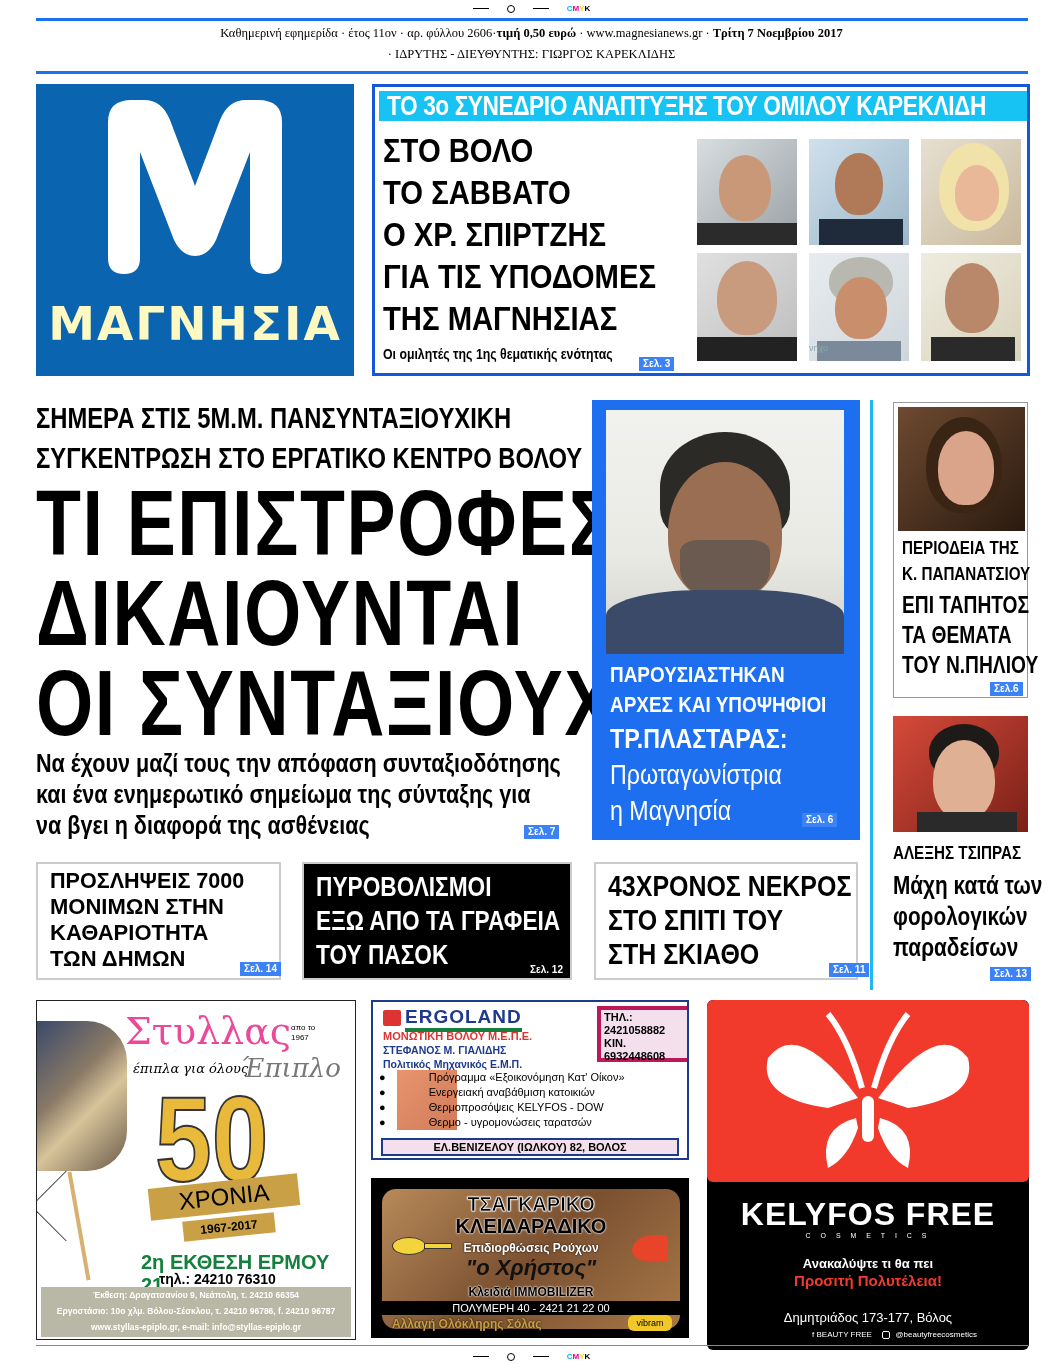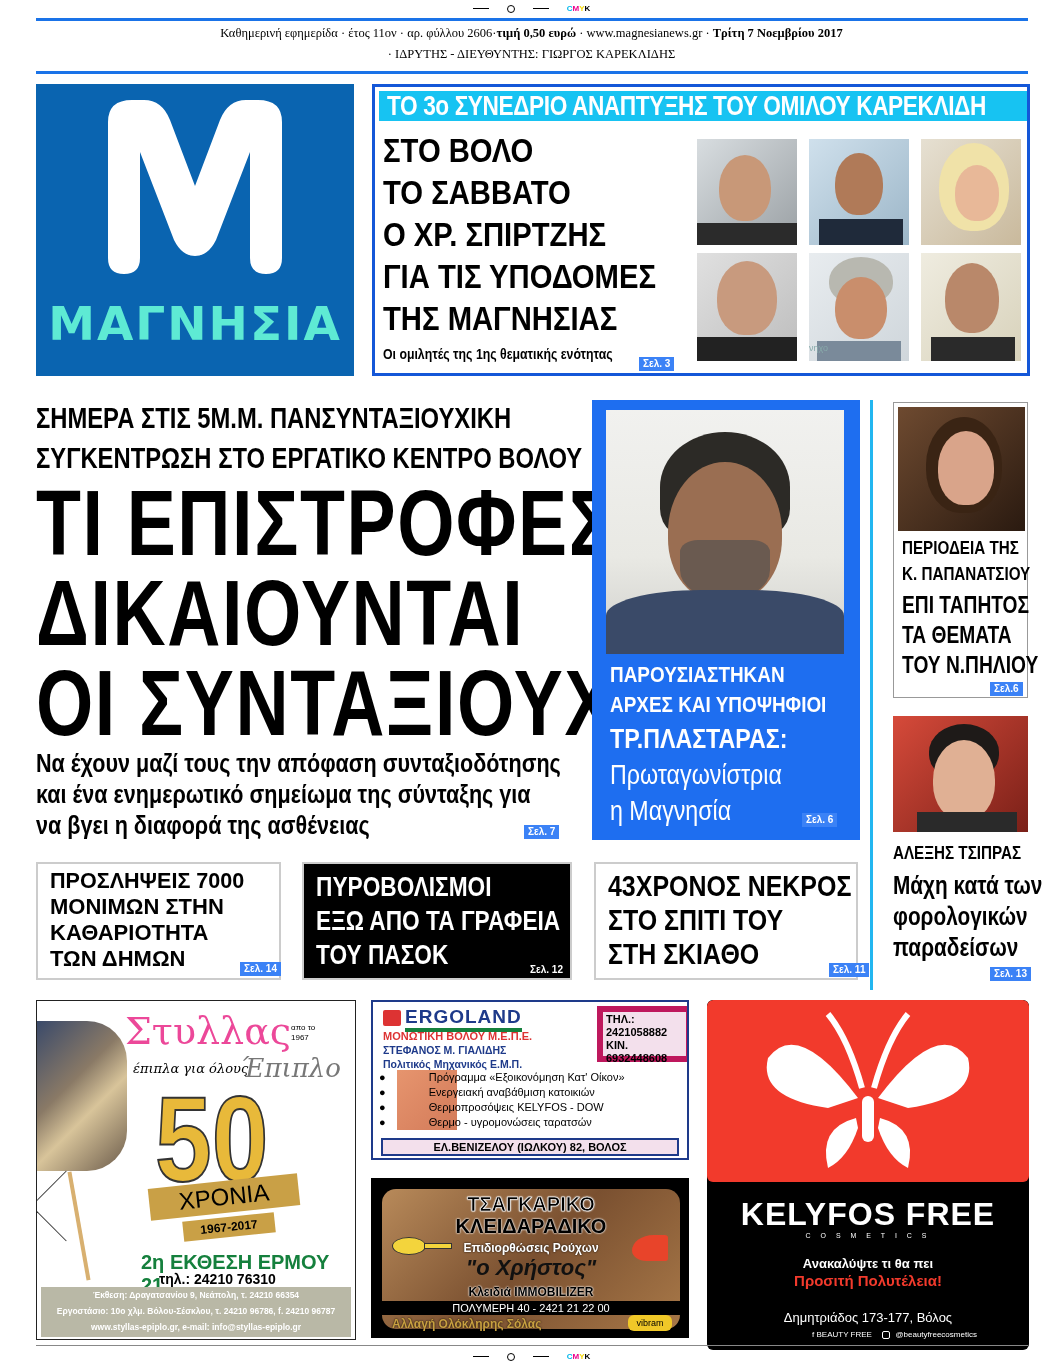--- a/index.html
+++ b/index.html
@@ -5,21 +5,21 @@
   * { box-sizing: border-box; margin: 0; padding: 0; }
   body { width: 1063px; height: 1364px; background: #fff; position: relative; overflow: hidden; font-family: "Liberation Sans", sans-serif; color: #000; }
   .abs { position: absolute; }
   .reg { position: absolute; left: 0; width: 1063px; display: flex; justify-content: center; align-items: center; gap: 18px; font-size: 8px; }
   .reg .line { width: 16px; height: 1px; background: #000; }
   .reg .cross { width: 8px; height: 8px; border: 1px solid #000; border-radius: 50%; position: relative; }
   .cmyk span { font-weight: bold; }
   .rule { position: absolute; left: 36px; width: 992px; height: 3px; background: #1a73e8; }
   .masthead-line { position: absolute; left: 0; width: 1063px; text-align: center; font-family: "Liberation Serif", serif; font-size: 12.5px; }
   .masthead-line b { font-weight: bold; }
-  .logo { left: 36px; top: 84px; width: 318px; height: 292px; background: #0a64b0; color: #5eead4; }
+  .logo { left: 36px; top: 84px; width: 318px; height: 292px; background: #0a64b0; color: #fef9c3; }
   .logo-m { position: absolute; left: 68px; top: 10px; width: 182px; height: 190px; }
   .logo-word { position: absolute; left: 0; width: 318px; top: 212px; text-align: center; font-size: 47px; font-weight: bold; letter-spacing: 2px; font-family: "DejaVu Sans", sans-serif; }
   .confbox { left: 372px; top: 84px; width: 658px; height: 292px; border: 3px solid #1457d8; }
   .confbar { position: absolute; left: 4px; top: 4px; width: 648px; height: 30px; background: #17c3f2; color: #fff; font-size: 27px; font-weight: bold; line-height: 30px; padding-left: 8px; transform-origin: left; letter-spacing: -0.5px; white-space: nowrap; overflow: hidden; }
   .conf-lines { position: absolute; left: 8px; top: 42px; }
   .conf-lines div { font-size: 34px; font-weight: bold; line-height: 42px; letter-spacing: 0px; transform: scaleX(0.86); transform-origin: left; white-space: nowrap; }
   .conf-sub { position: absolute; left: 8px; top: 258px; font-size: 15px; font-weight: bold; transform: scaleX(0.82); transform-origin: left; white-space: nowrap; }
   .sel { display: inline-block; background: #3b82f6; color: #fff; font-size: 10px; font-weight: bold; padding: 1px 4px; line-height: 12px; white-space: nowrap; }
   .photo { position: absolute; overflow: hidden; }
   .face { position: absolute; border-radius: 50% 50% 45% 45%; }
@@ -198,21 +198,21 @@
     <div>www.styllas-epiplo.gr, e-mail: info@styllas-epiplo.gr</div>
   </div>
 </div>
 
 <div class="ad" style="left:371px; top:1000px; width:318px; height:160px; border:2px solid #1e3a8a; background:#fff;">
   <div class="abs" style="left:10px; top:8px; width:18px; height:16px; background:#d33; border-radius:2px;"></div>
   <div class="abs" style="left:32px; top:4px; font-size:19px; font-weight:900; color:#1e3a8a; letter-spacing:1px; border-bottom:4px solid #15803d;">ERGOLAND</div>
   <div class="abs" style="left:10px; top:28px; font-size:11px; font-weight:bold; color:#d33;">ΜΟΝΩΤΙΚΗ ΒΟΛΟΥ Μ.Ε.Π.Ε.</div>
   <div class="abs" style="left:10px; top:42px; font-size:10.5px; font-weight:bold; color:#1e3a8a;">ΣΤΕΦΑΝΟΣ Μ. ΓΙΑΛΙΔΗΣ</div>
   <div class="abs" style="left:10px; top:56px; font-size:10.5px; font-weight:bold; color:#1e3a8a;">Πολιτικός Μηχανικός Ε.Μ.Π.</div>
-  <div class="abs" style="left:224px; top:4px; width:95px; height:56px; background:#f3e0ec; border:6px solid #be185d; font-size:11px; font-weight:bold; line-height:13px; padding:1px 3px;">
+  <div class="abs" style="left:224px; top:4px; width:95px; height:56px; background:#f3e0ec; border:4px solid #be185d; font-size:11px; font-weight:bold; line-height:13px; padding:1px 3px;">
     <div>ΤΗΛ.:</div>
     <div>2421058882</div>
     <div>ΚΙΝ.</div>
     <div>6932448608</div>
   </div>
   <div class="abs" style="left:24px; top:68px; width:60px; height:60px; background:linear-gradient(135deg,#e07a4a,#c85a30); opacity:0.8;"></div>
   <div class="abs" style="left:6px; top:68px; font-size:11px; line-height:15px;">
     <div>● <span style="margin-left:40px;">Πρόγραμμα «Εξοικονόμηση Κατ' Οίκον»</span></div>
     <div>● <span style="margin-left:40px;">Ενεργειακή αναβάθμιση κατοικιών</span></div>
     <div>● <span style="margin-left:40px;">Θερμοπροσόψεις KELYFOS - DOW</span></div>

